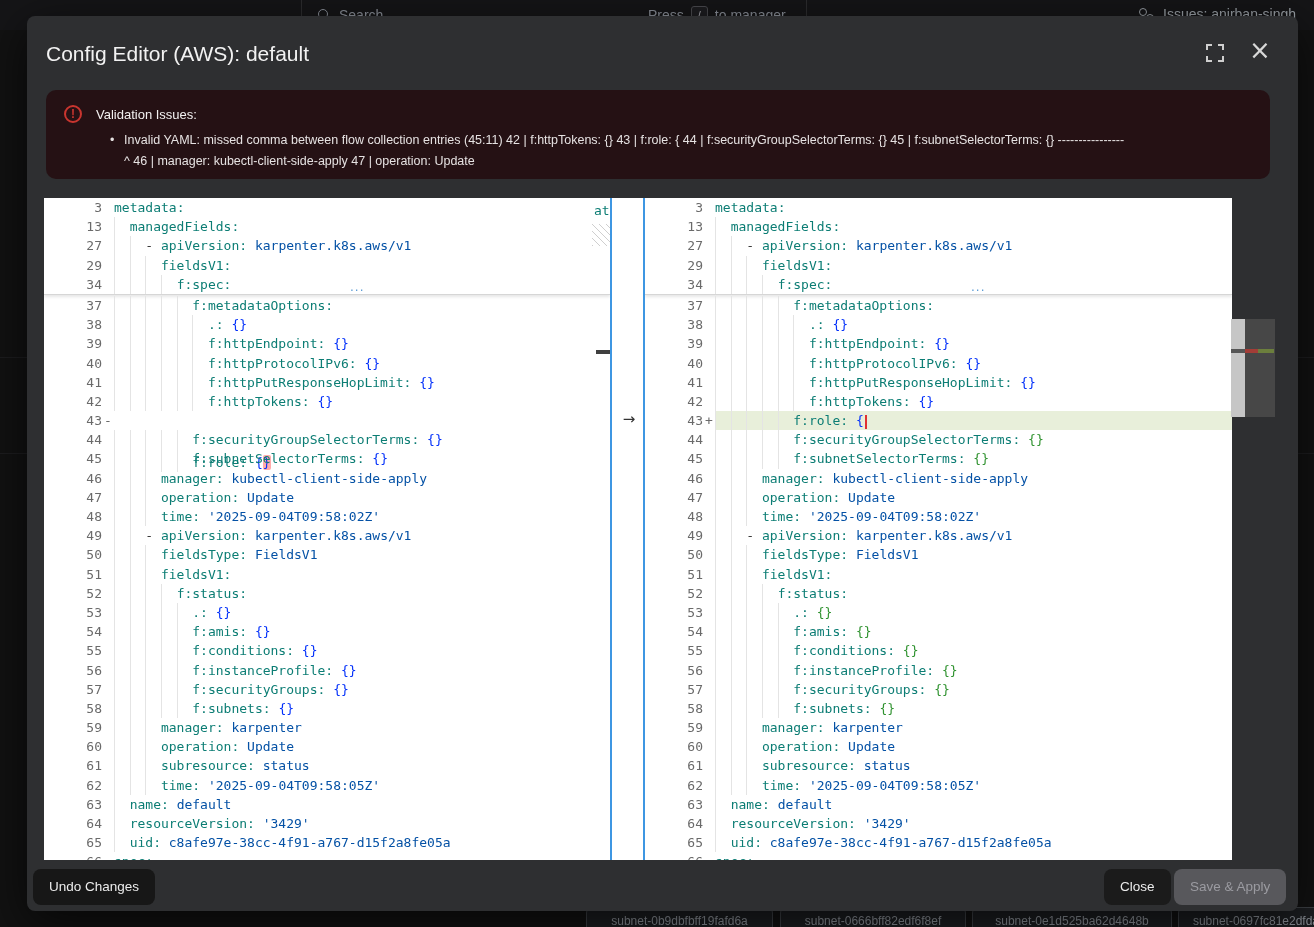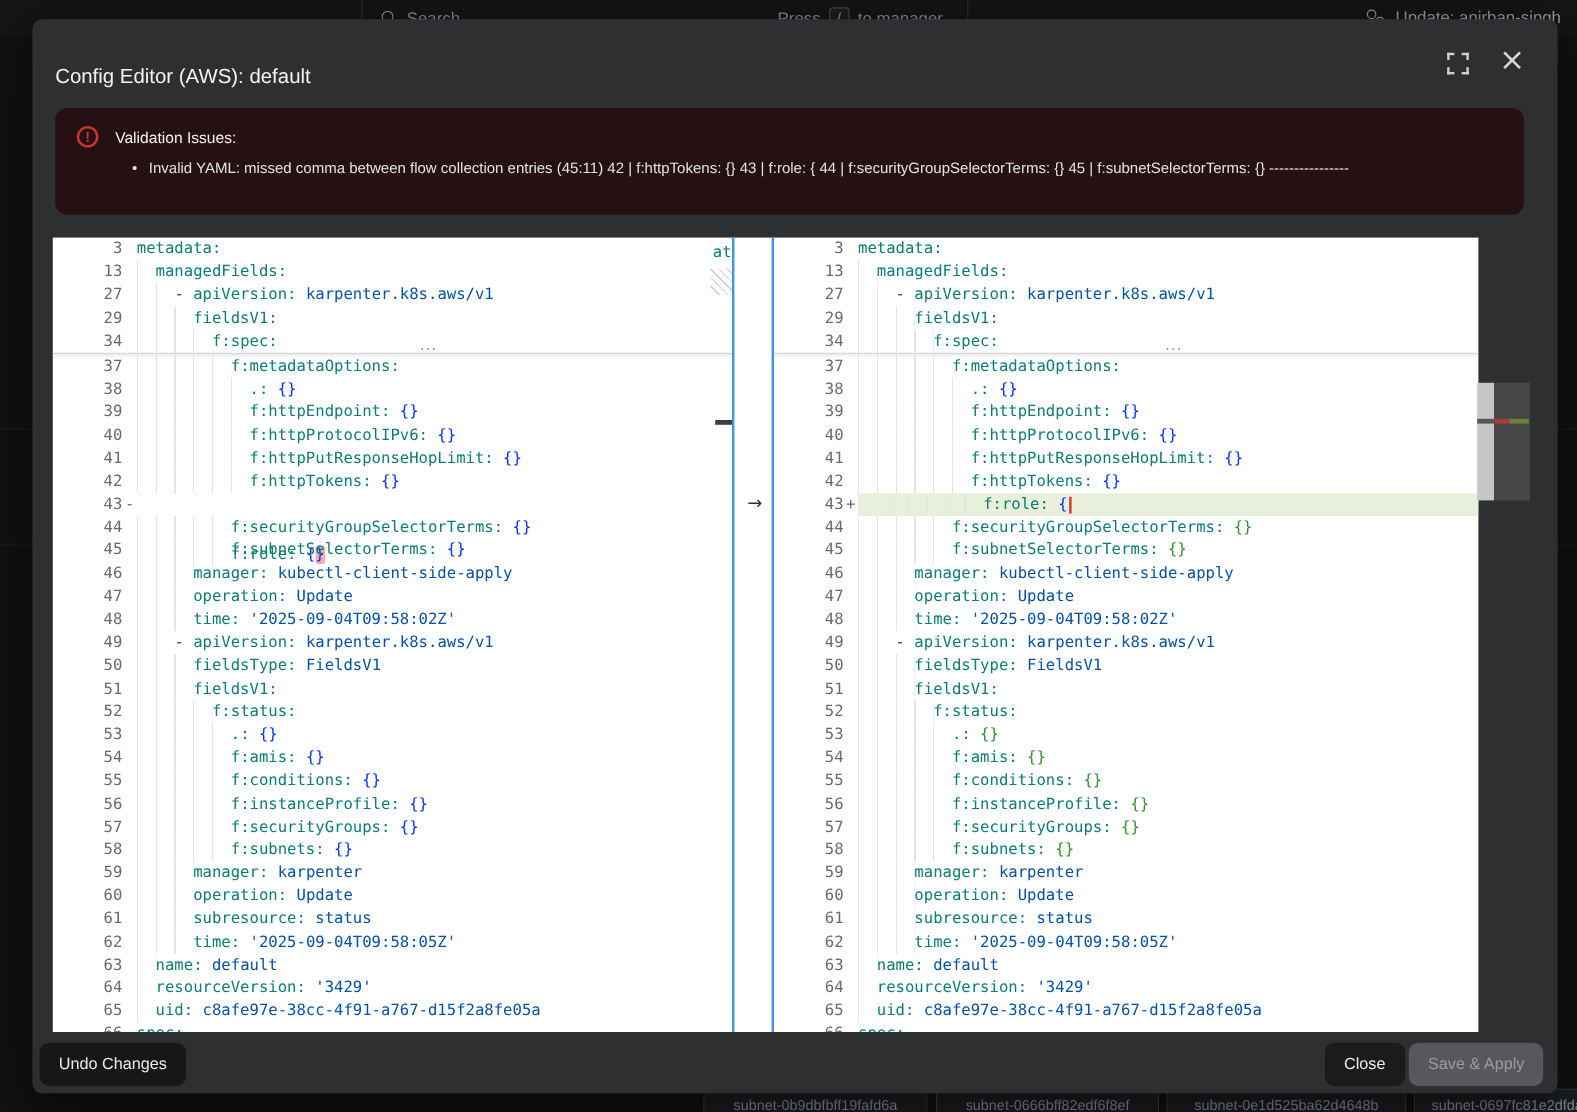--- a/index.html
+++ b/index.html
@@ -19,21 +19,21 @@
   .cluster-ico::before{content:"";position:absolute;left:1px;top:1px;width:6px;height:6px;border:1.5px solid #9aa0a6;border-radius:50%;}
   .cluster-ico::after{content:"";position:absolute;left:8px;top:7px;width:6px;height:6px;border:1.5px solid #9aa0a6;border-radius:50%;}
   .bg-bottom{position:absolute;left:0;top:900px;width:1314px;height:27px;margin-left:40px;}
   .chip{position:absolute;top:7px;height:34px;border:1px solid #3d4045;border-bottom:none;border-radius:6px 6px 0 0;
     background:#1c1e21;color:#8e939a;font-size:12px;text-align:center;padding-top:6px;white-space:nowrap;overflow:hidden;}
   .bg-rowline{position:absolute;width:1314px;height:1px;background:#1d1d1f;}
 
   
   .modal{position:absolute;left:27px;top:16px;width:1271px;height:895px;background:#2e2f31;border-radius:8px;
     box-shadow:0 12px 48px rgba(0,0,0,.65);}
-  .m-title{position:absolute;left:19px;top:38px;font-size:17px;font-weight:500;color:#f2f2f2;}
+  .m-title{position:absolute;left:19px;top:26px;font-size:21px;font-weight:500;color:#f2f2f2;}
   .ico-expand{position:absolute;left:1179px;top:28px;width:18px;height:18px;cursor:pointer;}
   .ico-expand i{position:absolute;width:6px;height:6px;border:0 solid #cfcfcf;}
   .ico-expand .tl{left:0;top:0;border-left-width:2px;border-top-width:2px;}
   .ico-expand .tr{right:0;top:0;border-right-width:2px;border-top-width:2px;}
   .ico-expand .bl{left:0;bottom:0;border-left-width:2px;border-bottom-width:2px;}
   .ico-expand .br{right:0;bottom:0;border-right-width:2px;border-bottom-width:2px;}
   .ico-close{position:absolute;left:1220px;top:18px;width:26px;height:32px;color:#d8d8d8;font-size:26px;line-height:32px;
     text-align:center;cursor:pointer;font-family:"DejaVu Sans",sans-serif;}
 
   
@@ -55,21 +55,21 @@
     border-left:2px solid #3e96e2;border-right:2px solid #3e96e2;}
   .revert-arrow{position:absolute;left:7px;top:212px;width:20px;height:19px;color:#333;font-size:15px;line-height:19px;
     text-align:center;cursor:pointer;font-family:"DejaVu Sans",sans-serif;}
   .sticky{position:relative;border-bottom:1px solid #d6d6d6;box-shadow:0 2px 3px rgba(0,0,0,.10);}
   .body{position:relative;padding-top:1px;}
   .row{display:flex;height:19.2px;line-height:19.2px;white-space:pre;}
   .ln{flex:none;width:58px;text-align:right;color:#6a6a6a;}
   .sign{flex:none;width:12px;text-align:center;color:#6a6a6a;}
   .code{flex:1;white-space:pre;color:#222;}
   .row.del .code{background:var(--del-line);margin-top:42px;}
-  .row.add .code{background:var(--add-line);padding-left:26px;}
+  .row.add .code{background:var(--add-line);}
   .ind{display:inline-block;background-image:repeating-linear-gradient(to right,#e4e4e4 0,#e4e4e4 1px,transparent 1px,transparent 2ch);}
   .tk{color:var(--key);} .tp{color:var(--key);} .tv{color:var(--val);}
   .tbb{color:var(--brace-blue);} .tbg{color:var(--brace-green);} .td{color:#3b3b3b;} .tt{color:#222;}
   .tdel{color:var(--brace-blue);background:var(--del-char);border-radius:2px;}
   .cursor{display:inline-block;width:2px;height:14px;background:var(--cursor);vertical-align:middle;margin-left:1px;}
   .fold-dots{position:absolute;top:86px;font-size:12px;color:#5a9bd5;letter-spacing:1px;font-family:"DejaVu Sans",sans-serif;}
   .overflow-hint{position:absolute;top:5px;left:550px;color:var(--key);}
   .hatch{position:absolute;left:548px;top:26px;width:18px;height:22px;
     background:repeating-linear-gradient(45deg,#cfcfcf 0,#cfcfcf 1px,transparent 1px,transparent 5px);}
   .ruler-dash-left{position:absolute;left:552px;top:152px;width:14px;height:4px;background:#3f3f3f;}
@@ -96,21 +96,21 @@
     <span class="mag"></span>
     <span>Search</span>
   </div>
   <div class="press-wrap">
     <span>Press</span>
     <span class="keycap">/</span>
     <span>to manager</span>
   </div>
   <div class="cluster-wrap">
     <span class="cluster-ico"></span>
-    <span>Update: anirban-singh</span>
+    <span>Issues: anirban-singh</span>
   </div>
 </div>
 
 <div class="bg-rowline" style="top:357px"></div>
 <div class="bg-rowline" style="top:453px"></div>
 
 <div class="bg-bottom">
   <div class="chip" style="left:546px;width:187px">subnet-0b9dbfbff19fafd6a</div>
   <div class="chip" style="left:740px;width:186px">subnet-0666bff82edf6f8ef</div>
   <div class="chip" style="left:932px;width:200px">subnet-0e1d525ba62d4648b</div>
@@ -125,20 +125,21 @@
       <i class="bl"></i>
       <i class="br"></i>
   </div>
   <div class="ico-close">×</div>
 
   <div class="banner">
     <div class="err-ico">!</div>
     <div class="v-title">Validation Issues:</div>
     <div class="v-body">
       <div class="v-line"><span class="bullet">•</span><span>Invalid YAML: missed comma between flow collection entries (45:11) 42 | f:httpTokens: {} 43 | f:role: { 44 | f:securityGroupSelectorTerms: {} 45 | f:subnetSelectorTerms: {} ----------------</span></div>
+      <div class="v-line2">^ 46 | manager: kubectl-client-side-apply 47 | operation: Update</div>
     </div>
   </div>
 
   <div class="editor">
 
     <div class="pane pane-left">
       <div class="sticky" id="left-sticky">
           <div class="row"><span class="ln">3</span><span class="sign"></span><span class="code"><span class="tk">metadata</span><span class="tp">:</span></span></div>
           <div class="row"><span class="ln">13</span><span class="sign"></span><span class="code"><span class="ind">  </span><span class="tk">managedFields</span><span class="tp">:</span></span></div>
           <div class="row"><span class="ln">27</span><span class="sign"></span><span class="code"><span class="ind">    </span><span class="td">- </span><span class="tk">apiVersion</span><span class="tp">:</span><span class="tt"> </span><span class="tv">karpenter.k8s.aws/v1</span></span></div>

